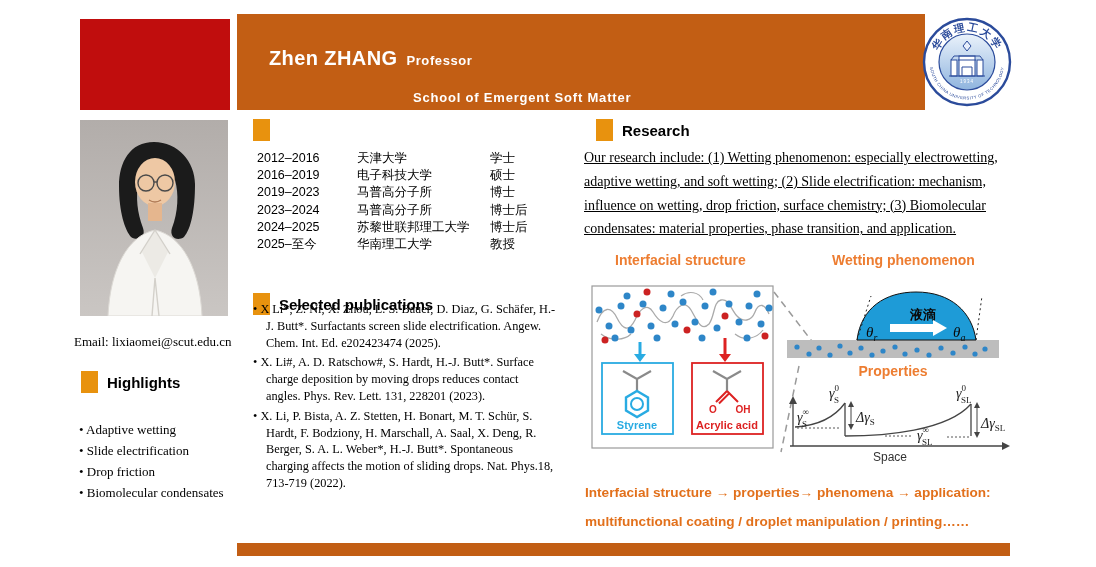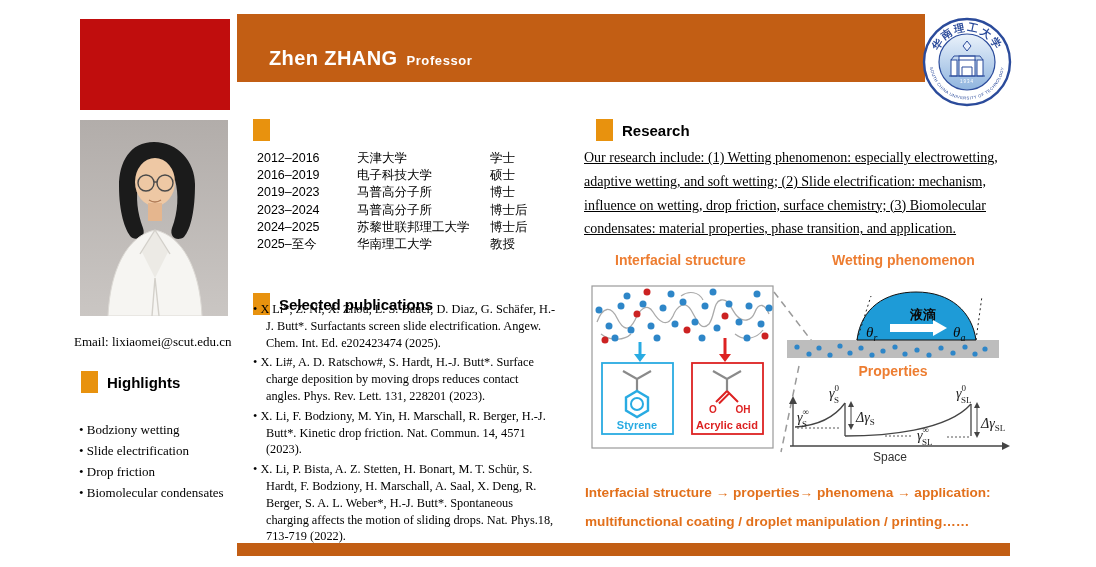--- a/index.html
+++ b/index.html
@@ -2,21 +2,21 @@
 <html><head>
 <meta charset="utf-8">
 <style>
   html,body{margin:0;padding:0;background:#fff;}
   .page{position:relative;width:1096px;height:567px;background:#fff;overflow:hidden;
         font-family:"Liberation Sans",sans-serif;}
   .abs{position:absolute;}
 
   
   .red-rect{left:80px;top:19px;width:150px;height:91px;background:#C00D0D;}
-  .header-bar{left:237px;top:14px;width:688px;height:68px;background:#C25E14;color:#fff;}
+  .header-bar{left:237px;top:14px;width:688px;height:96px;background:#C25E14;color:#fff;}
   .name-line{position:absolute;left:32px;top:33px;display:flex;align-items:baseline;gap:9px;}
   .prof-name{font-size:20px;font-weight:bold;letter-spacing:.4px;}
   .prof-title{font-size:13px;font-weight:bold;letter-spacing:.6px;}
   .school-line{position:absolute;left:176px;top:76px;font-size:13px;font-weight:bold;letter-spacing:.8px;}
   .bottom-bar{left:237px;top:543px;width:773px;height:13px;background:#C25E14;}
 
   
   .sec-head{display:flex;align-items:center;gap:9px;}
   .sq{width:17px;height:22px;background:#E8920E;flex:0 0 auto;}
   .sec-title{font-size:15px;font-weight:bold;color:#000;}
@@ -134,21 +134,21 @@
     <path d="M75,110 L60,134 M75,110 L90,134 M75,158 L72,196 M75,158 L79,196" stroke="#d3d0ca" stroke-width="1.4" fill="none"></path>
   </svg>
 
   <div class="abs email">Email: lixiaomei@scut.edu.cn</div>
 
   <div class="abs sec-head hl-head">
     <div class="sq"></div>
     <div class="sec-title">Highlights</div>
   </div>
   <div class="abs hl-list">
-    <div class="hl-item">Bodziony wetting</div>
+    <div class="hl-item">Adaptive wetting</div>
     <div class="hl-item">Slide electrification</div>
     <div class="hl-item">Drop friction</div>
     <div class="hl-item">Biomolecular condensates</div>
   </div>
 
   <div class="abs sec-head edu-head">
     <div class="sq"></div>
   </div>
   <div class="abs edu-table">
     <div class="edu-row">
@@ -183,21 +183,20 @@
     </div>
   </div>
 
   <div class="abs sec-head pub-head">
     <div class="sq"></div>
     <div class="sec-title">Selected publications</div>
   </div>
   <div class="abs pub-list">
     <div class="pub-item">X Li*, Z. Ni, X. Zhou, L. S. Bauer, D. Diaz, G. Schäfer, H.-J. Butt*. Surfactants screen slide electrification. Angew. Chem. Int. Ed. e202423474 (2025).</div>
     <div class="pub-item">X. Li#, A. D. Ratschow#, S. Hardt, H.-J. Butt*. Surface charge deposition by moving drops reduces contact angles. Phys. Rev. Lett. 131, 228201 (2023).</div>
-    <div class="pub-item">X. Li, F. Bodziony, M. Yin, H. Marschall, R. Berger, H.-J. Butt*. Kinetic drop friction. Nat. Commun. 14, 4571 (2023).</div>
     <div class="pub-item">X. Li, P. Bista, A. Z. Stetten, H. Bonart, M. T. Schür, S. Hardt, F. Bodziony, H. Marschall, A. Saal, X. Deng, R. Berger, S. A. L. Weber*, H.-J. Butt*. Spontaneous charging affects the motion of sliding drops. Nat. Phys.18, 713-719 (2022).</div>
   </div>
 
   <div class="abs sec-head res-head">
     <div class="sq"></div>
     <div class="sec-title">Research</div>
   </div>
   <div class="abs res-text">Our research include: (1) Wetting phenomenon: especially electrowetting, adaptive wetting, and soft wetting; (2) Slide electrification: mechanism, influence on wetting, drop friction, surface chemistry; (3) Biomolecular condensates: material properties, phase transition, and application.</div>
 
   <svg class="abs figure" width="450" height="222" viewBox="0 0 450 222">

